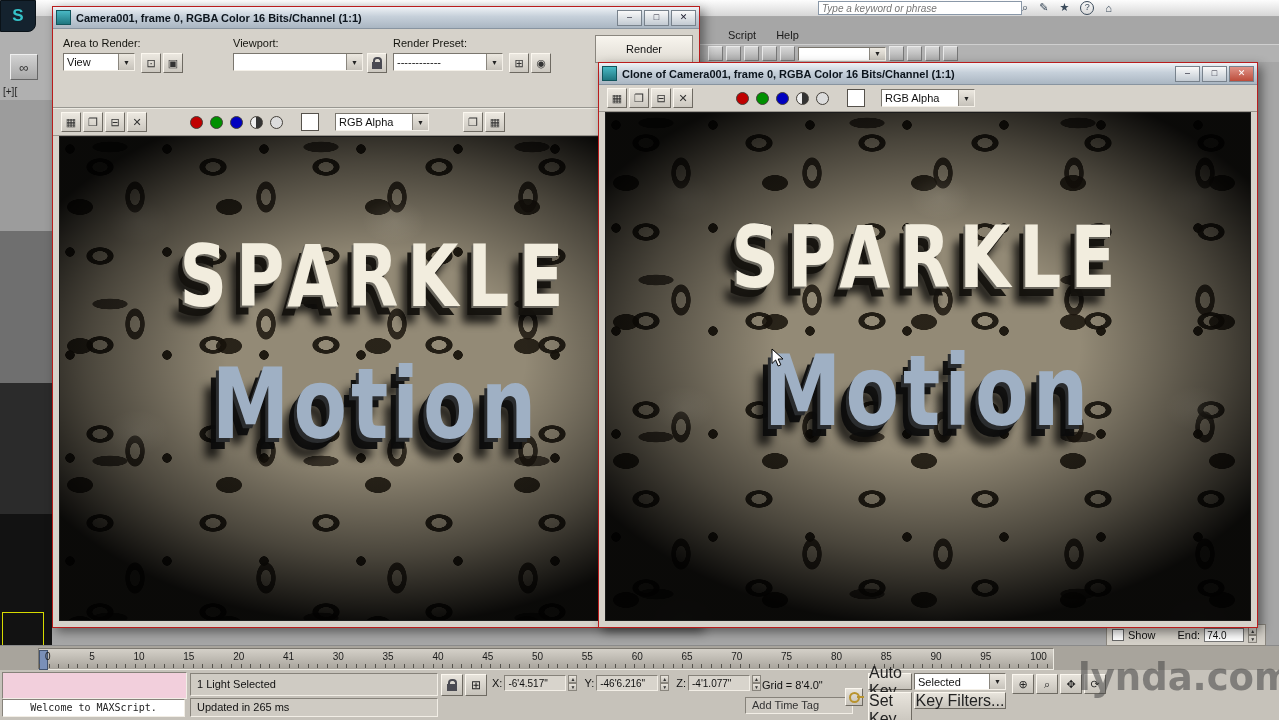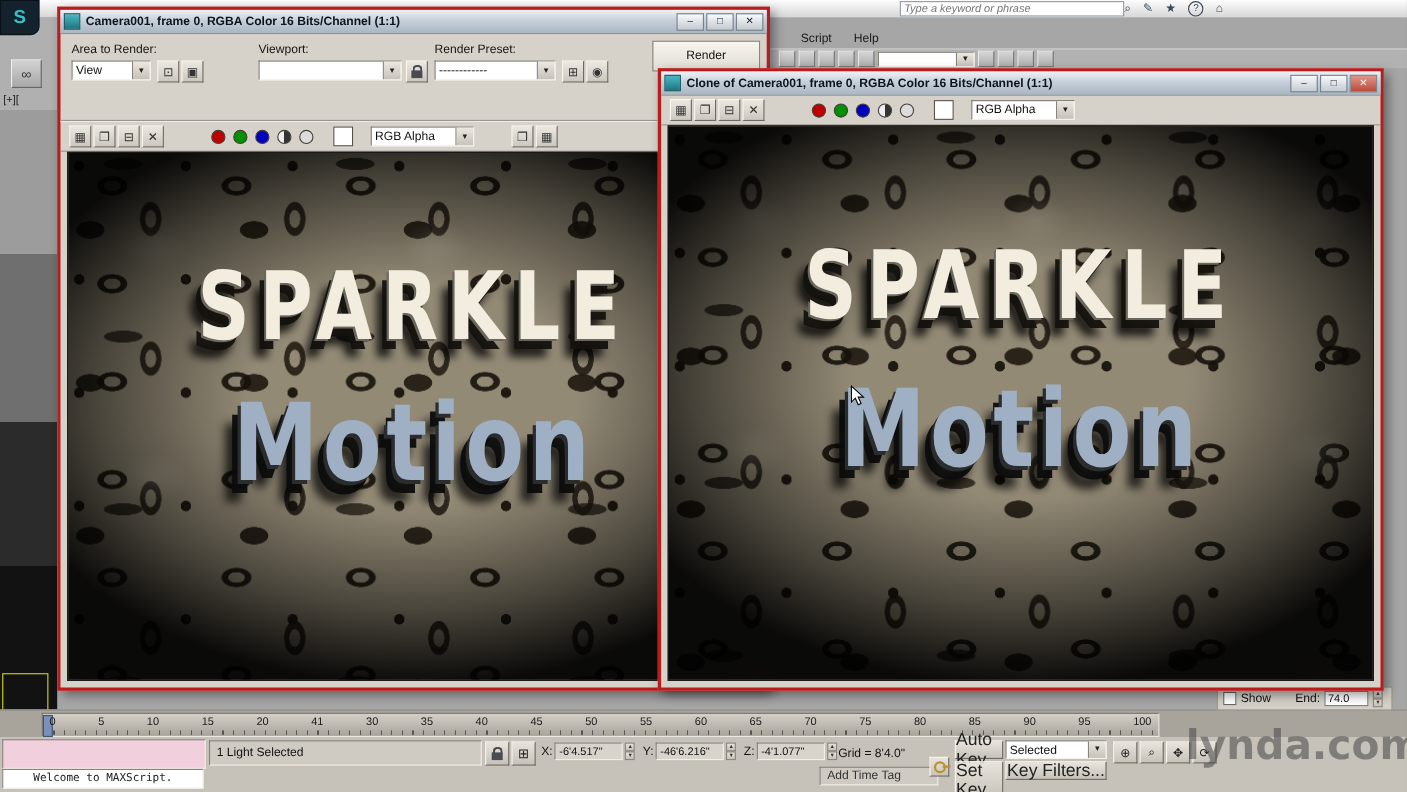--- a/index.html
+++ b/index.html
@@ -87,21 +87,21 @@
   #show-end{position:absolute;left:1106px;top:624px;width:160px;height:22px;background:#d4d0c8;
             border:1px solid #8a867e;display:flex;align-items:center;gap:4px;padding:0 5px;box-sizing:border-box;}
   #show-end .cb{width:10px;height:10px;background:#fff;border:1px solid #666;}
   #end-field{width:40px;height:14px;background:#fff;border:1px solid #777;font-size:10px;line-height:13px;padding:0 2px;box-sizing:border-box;}
 
   
   #watermark{position:absolute;left:1078px;top:656px;font-family:"DejaVu Sans",sans-serif;font-weight:bold;
              font-size:37px;color:rgba(70,70,70,0.55);letter-spacing:0;z-index:40;}
 
   
-  .win{position:absolute;background:#d6d2ca;border:3px solid #b91c1c;box-shadow:4px 4px 10px rgba(0,0,0,.45);
+  .win{position:absolute;background:#d6d2ca;border:1px solid #b91c1c;box-shadow:4px 4px 10px rgba(0,0,0,.45);
        display:flex;flex-direction:column;box-sizing:border-box;}
   #win-left{left:52px;top:6px;width:648px;height:622px;z-index:10;}
   #win-right{left:598px;top:62px;width:660px;height:566px;z-index:20;}
   .titlebar{height:21px;background:linear-gradient(#eef2f6,#c6d0da 45%,#aab6c2);display:flex;align-items:center;
             padding:0 3px;border-bottom:1px solid #8894a0;flex:none;}
   .title-icon{width:13px;height:13px;background:linear-gradient(#49b8c4,#1f7680);border:1px solid #11555c;
               margin-right:5px;flex:none;}
   .title-text{font-weight:bold;font-size:11px;color:#0c141c;flex:1;white-space:nowrap;overflow:hidden;}
   .sysbtns{display:flex;gap:2px;flex:none;}
   .sysbtn{width:23px;height:14px;background:linear-gradient(#fafafa,#c2cad2);border:1px solid #78828c;
@@ -223,20 +223,21 @@
           <span>95</span>
           <span>100</span>
         </div>
     </div>
   </div>
 
   <div id="statusbar">
     <div id="macro-row" class="sunken"></div>
     <div id="listener-row" class="sunken">Welcome to MAXScript.</div>
     <div id="prompt1" class="sunken">1 Light Selected</div>
+    <div id="prompt2" class="sunken">Updated in 265 ms</div>
 
     <div id="lock-btn" class="btn">
       <span class="padlock"></span>
     </div>
     <div id="abs-btn" class="btn">
       <span>⊞</span>
     </div>
 
     <div id="coords">
       <div class="coord-group">

